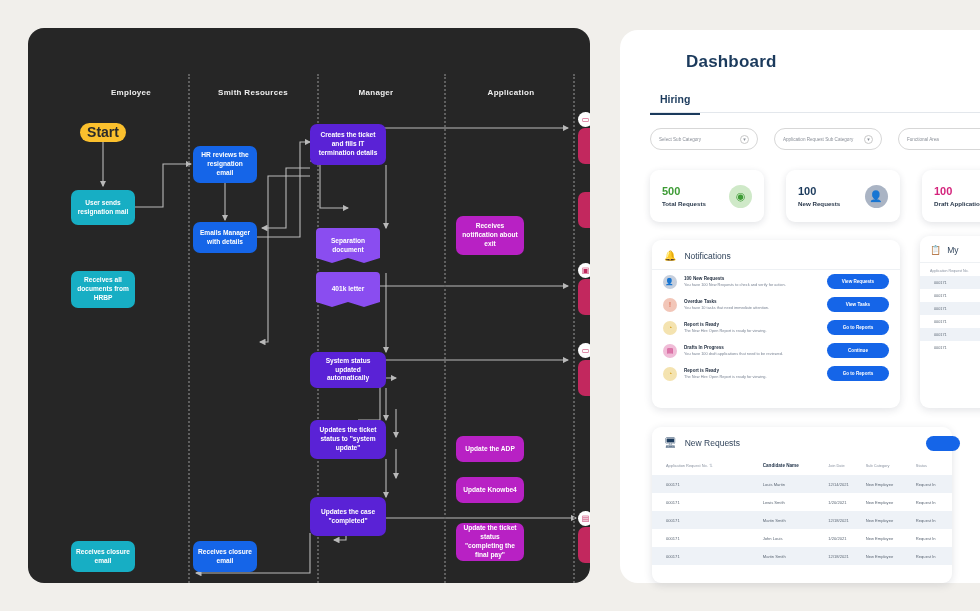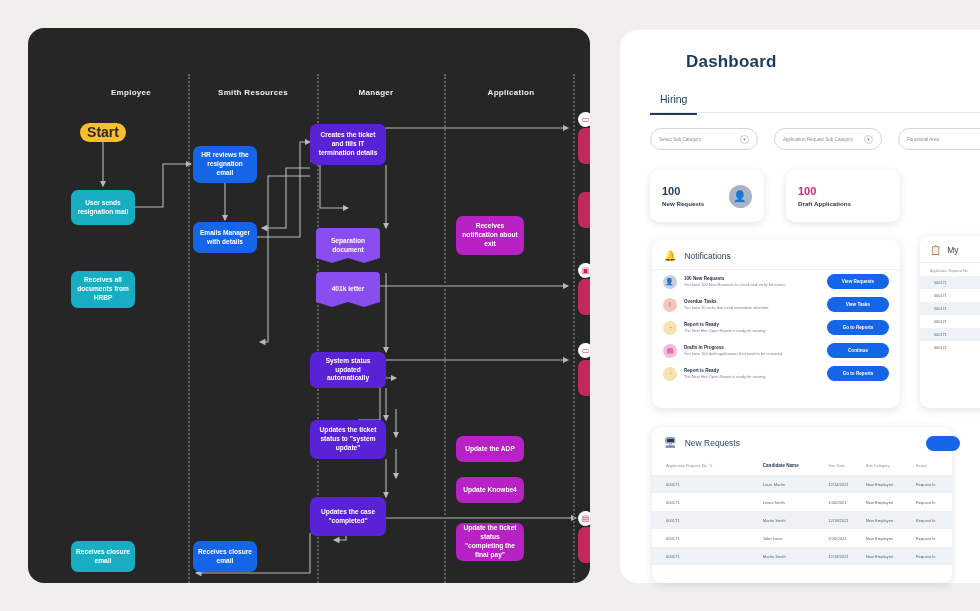--- a/index.html
+++ b/index.html
@@ -56,21 +56,21 @@
   }
   .dash-title {
     position:absolute; left:38px; top:22px;
     font-size:17px; font-weight:bold; color:#1b3a5c; letter-spacing:.2px;margin-left:28px;
   }
   .tabs { position:absolute; left:30px; top:57px; display:flex; gap:14px; }
   .tab {
     font-size:10.5px; color:#5c6b80; padding:6px 10px 8px; cursor:pointer;
     white-space:nowrap;
   }
-  .tab.active { color:#1b3a5c; font-weight:normal; border-bottom:2.5px solid #1b3a5c; }
+  .tab.active { color:#1b3a5c; font-weight:bold; border-bottom:2.5px solid #1b3a5c; }
   .tabs-rule { position:absolute; left:30px; top:82px; width:362px; height:1px; background:#e3e7ec; }
 
   .filters { position:absolute; left:30px; top:98px; display:flex; gap:16px; }
   .filter {
     width:108px; height:22px; border:1px solid #d7d7d7; border-radius:12px;
     background:#fff; display:flex; align-items:center; justify-content:space-between;
     padding:0 8px; font-size:4.6px; color:#8a8f98; white-space:nowrap; overflow:hidden;
   }
   .filter .chev {
     width:9px; height:9px; border-radius:50%; border:.6px solid #c8c8c8;
@@ -240,20 +240,27 @@
         <span class="chev">▾</span>
       </div>
       <div class="filter">
         <span>Functional Area</span>
       </div>
     </div>
 
   <div class="stats" id="stats">
       <div class="stat-card">
         <div>
+          <div class="stat-num" style="color: rgb(61, 155, 53);">500</div>
+          <div class="stat-lab">Total Requests</div>
+        </div>
+        <div class="stat-icon" style="background: rgb(207, 233, 200); color: rgb(61, 155, 53);">◉</div>
+      </div>
+      <div class="stat-card">
+        <div>
           <div class="stat-num" style="color: rgb(27, 58, 92);">100</div>
           <div class="stat-lab">New Requests</div>
         </div>
         <div class="stat-icon" style="background: rgb(170, 180, 196); color: rgb(43, 58, 77);">👤</div>
       </div>
       <div class="stat-card">
         <div>
           <div class="stat-num" style="color: rgb(212, 36, 124);">100</div>
           <div class="stat-lab">Draft Applications</div>
         </div>

